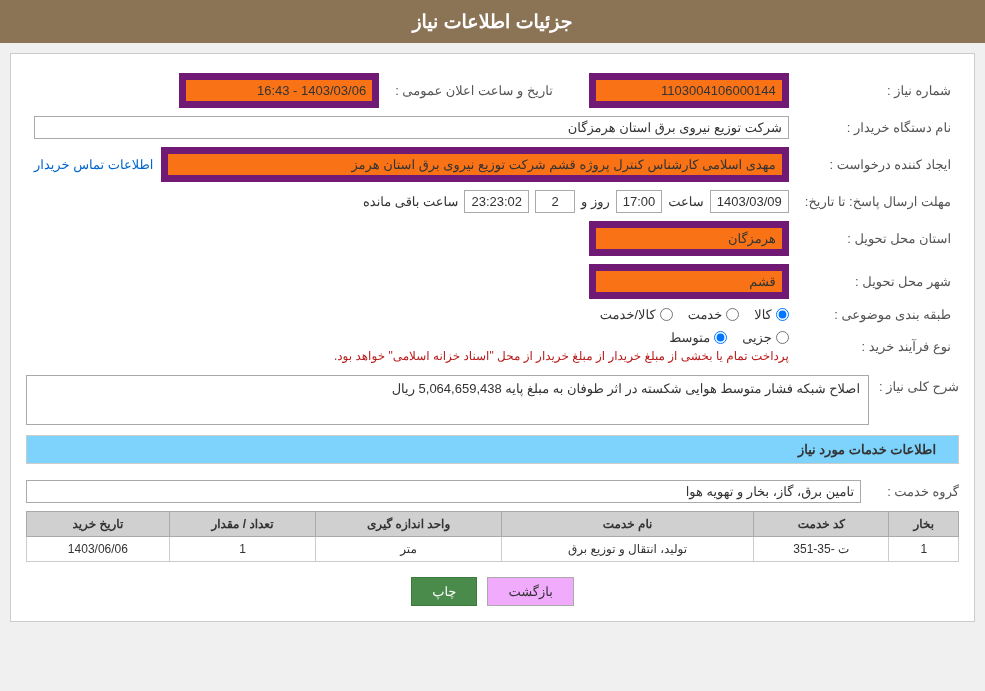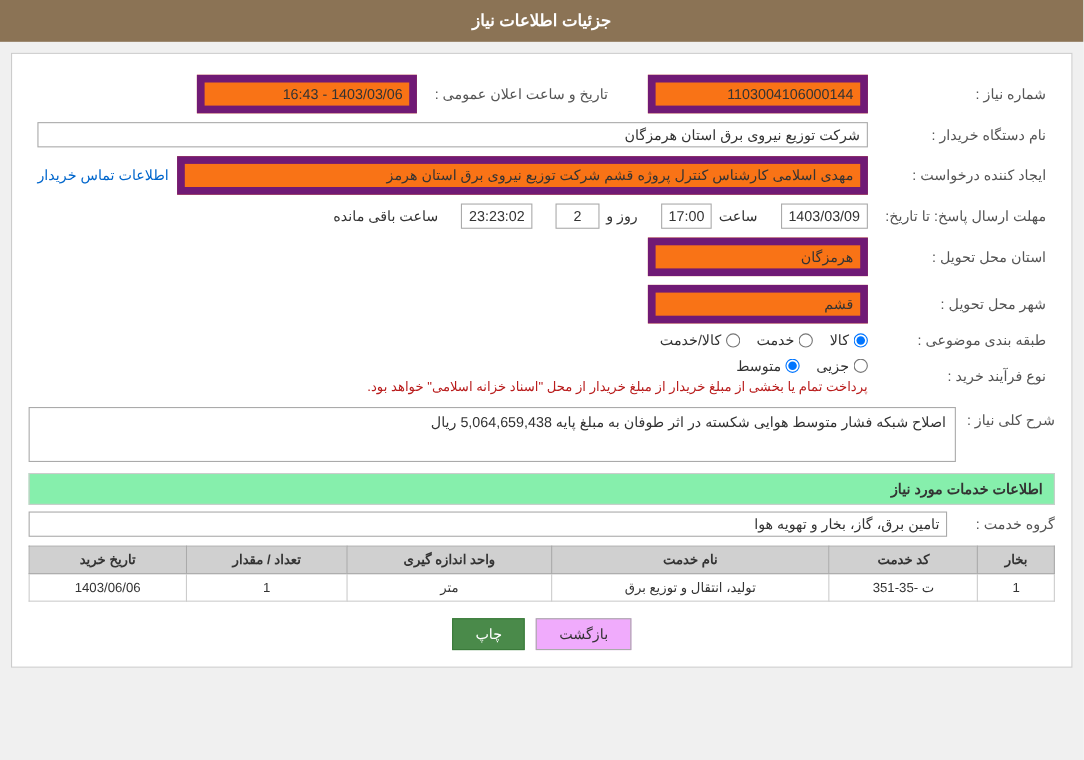--- a/index.html
+++ b/index.html
@@ -15,21 +15,21 @@
       margin: 0 auto;
       background: #f0f0f0;
       min-height: 691px;
       padding-bottom: 20px;
     }
     .header-bar {
       background: #8B7355;
       color: white;
       text-align: center;
       padding: 10px 20px;
-      font-size: 15px;
+      font-size: 19px;
       font-weight: bold;
     }
     .main-content {
       background: white;
       margin: 10px;
       padding: 15px;
       border: 1px solid #ccc;
     }
     .info-table {
       width: 100%;
@@ -65,32 +65,31 @@
       padding: 3px 6px;
       display: block;
       text-align: right;
     }
     .input-box-sm {
       border: 1px solid #aaa;
       background: white;
       padding: 3px 6px;
       display: inline-block;
       text-align: right;
-      margin-left: 15px;
     }
     .blue-link {
       color: #0066cc;
       cursor: pointer;
     }
     .section-header {
-      background: #86efac;
+      background: #7dd3fc;
       border: 1px solid #ccc;
-      padding: 6px 10px;
+      padding: 6px 22px;
       font-weight: bold;
-      margin: 10px 0 6px 0;
+      margin: 10px 0 16px 0;
       text-align: right;
     }
     .radio-group {
       display: flex;
       align-items: center;
       gap: 15px;
       direction: rtl;
     }
     .radio-item {
       display: flex;

